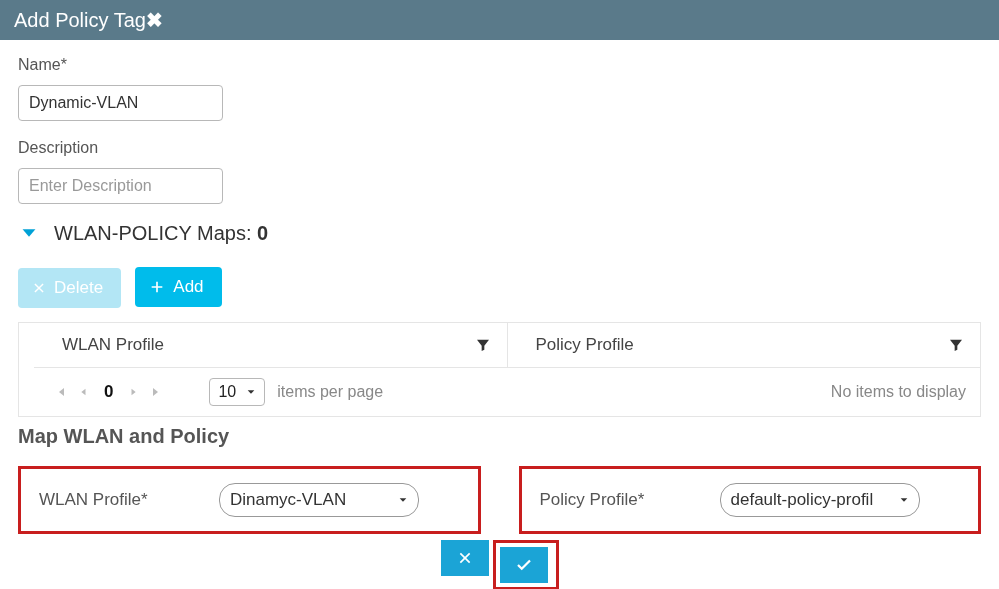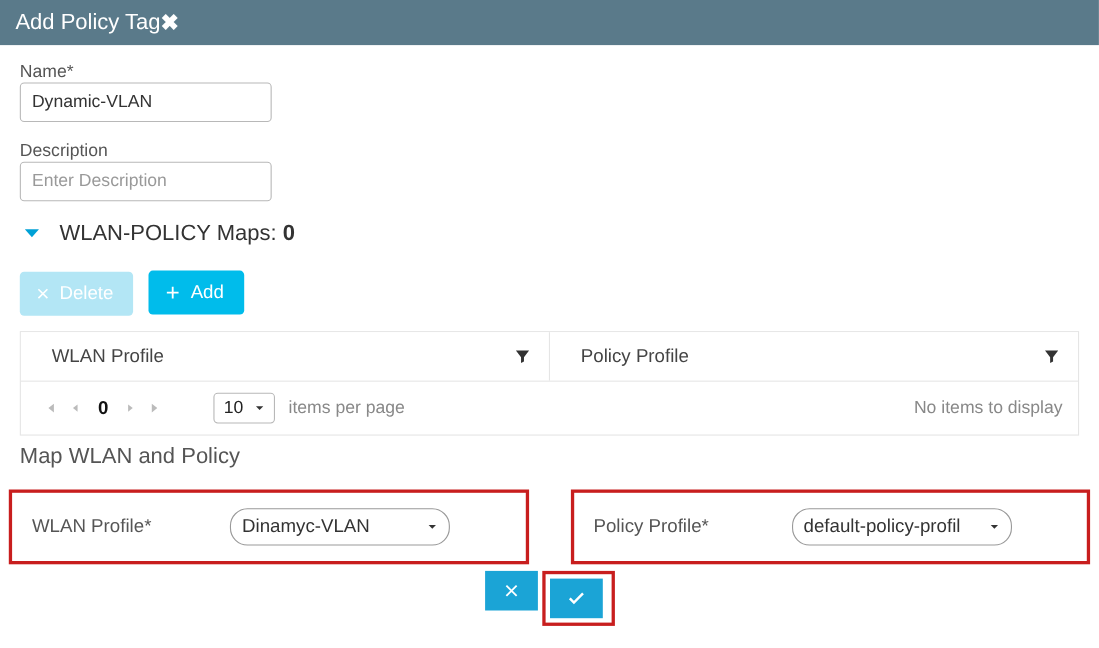--- a/index.html
+++ b/index.html
@@ -33,22 +33,23 @@
     .form-label {
       width: 200px;
       color: #555;
       font-size: 16px;
     }
     .text-input {
       border: 1px solid #b8b8b8;
       border-radius: 4px;
       padding: 8px 10px;
       font-size: 16px;
-      width: 229px;
+      width: 205px;
       color: #333;
+      margin-top: 11px;
     }
     .text-input::placeholder { color: #999; }
 
     .section-header {
       display: flex;
       align-items: flex-start;
       margin: 12px 0 22px 18px;
     }
     .chevron-down {
       color: #00a1d6;
@@ -70,21 +71,21 @@
       border-radius: 4px;
       padding: 10px 18px 10px 14px;
       font-size: 17px;
       cursor: pointer;
       margin-right: 10px;
     }
     .btn-primary { background: #00bceb; color: #fff; }
     .btn-disabled { background: #b3e6f5; color: #fff; cursor: default; }
     .btn .icon { margin-right: 8px; display: inline-flex; }
 
-    .table-wrap { margin: 0 18px 8px 18px; border: 1px solid #e5e5e5; }
+    .table-wrap { margin: 0 18px 8px 18px; border: 1px solid #e5e5e5; padding-left: 15px; }
     .table-head {
       display: flex;
       background: #fff;
       border-bottom: 1px solid #e5e5e5;
     }
     .th-cell {
       flex: 1;
       display: flex;
       align-items: center;
       justify-content: space-between;
@@ -121,24 +122,24 @@
       font-size: 16px;
     }
     .page-size .tri { margin-left: 10px; }
     .items-text { margin-left: 12px; color: #888; font-size: 16px; }
     .no-items { margin-left: auto; color: #888; font-size: 16px; }
 
     .map-title {
       margin: 8px 0 18px 18px;
       font-size: 20px;
       color: #555;
-      font-weight: normal;
-    }
-
-    .map-row { display: flex; gap: 38px; padding: 0 8px; }
+      font-weight: bold;
+    }
+
+    .map-row { display: flex; gap: 38px; padding: 0 18px; }
     .map-group {
       display: flex;
       align-items: center;
       padding: 14px 18px;
       border: 3px solid #c81e1e;
       flex: 1;
     }
     .map-group .form-label { width: 180px; font-size: 17px; }
     .select-box {
       border: 1px solid #999;

